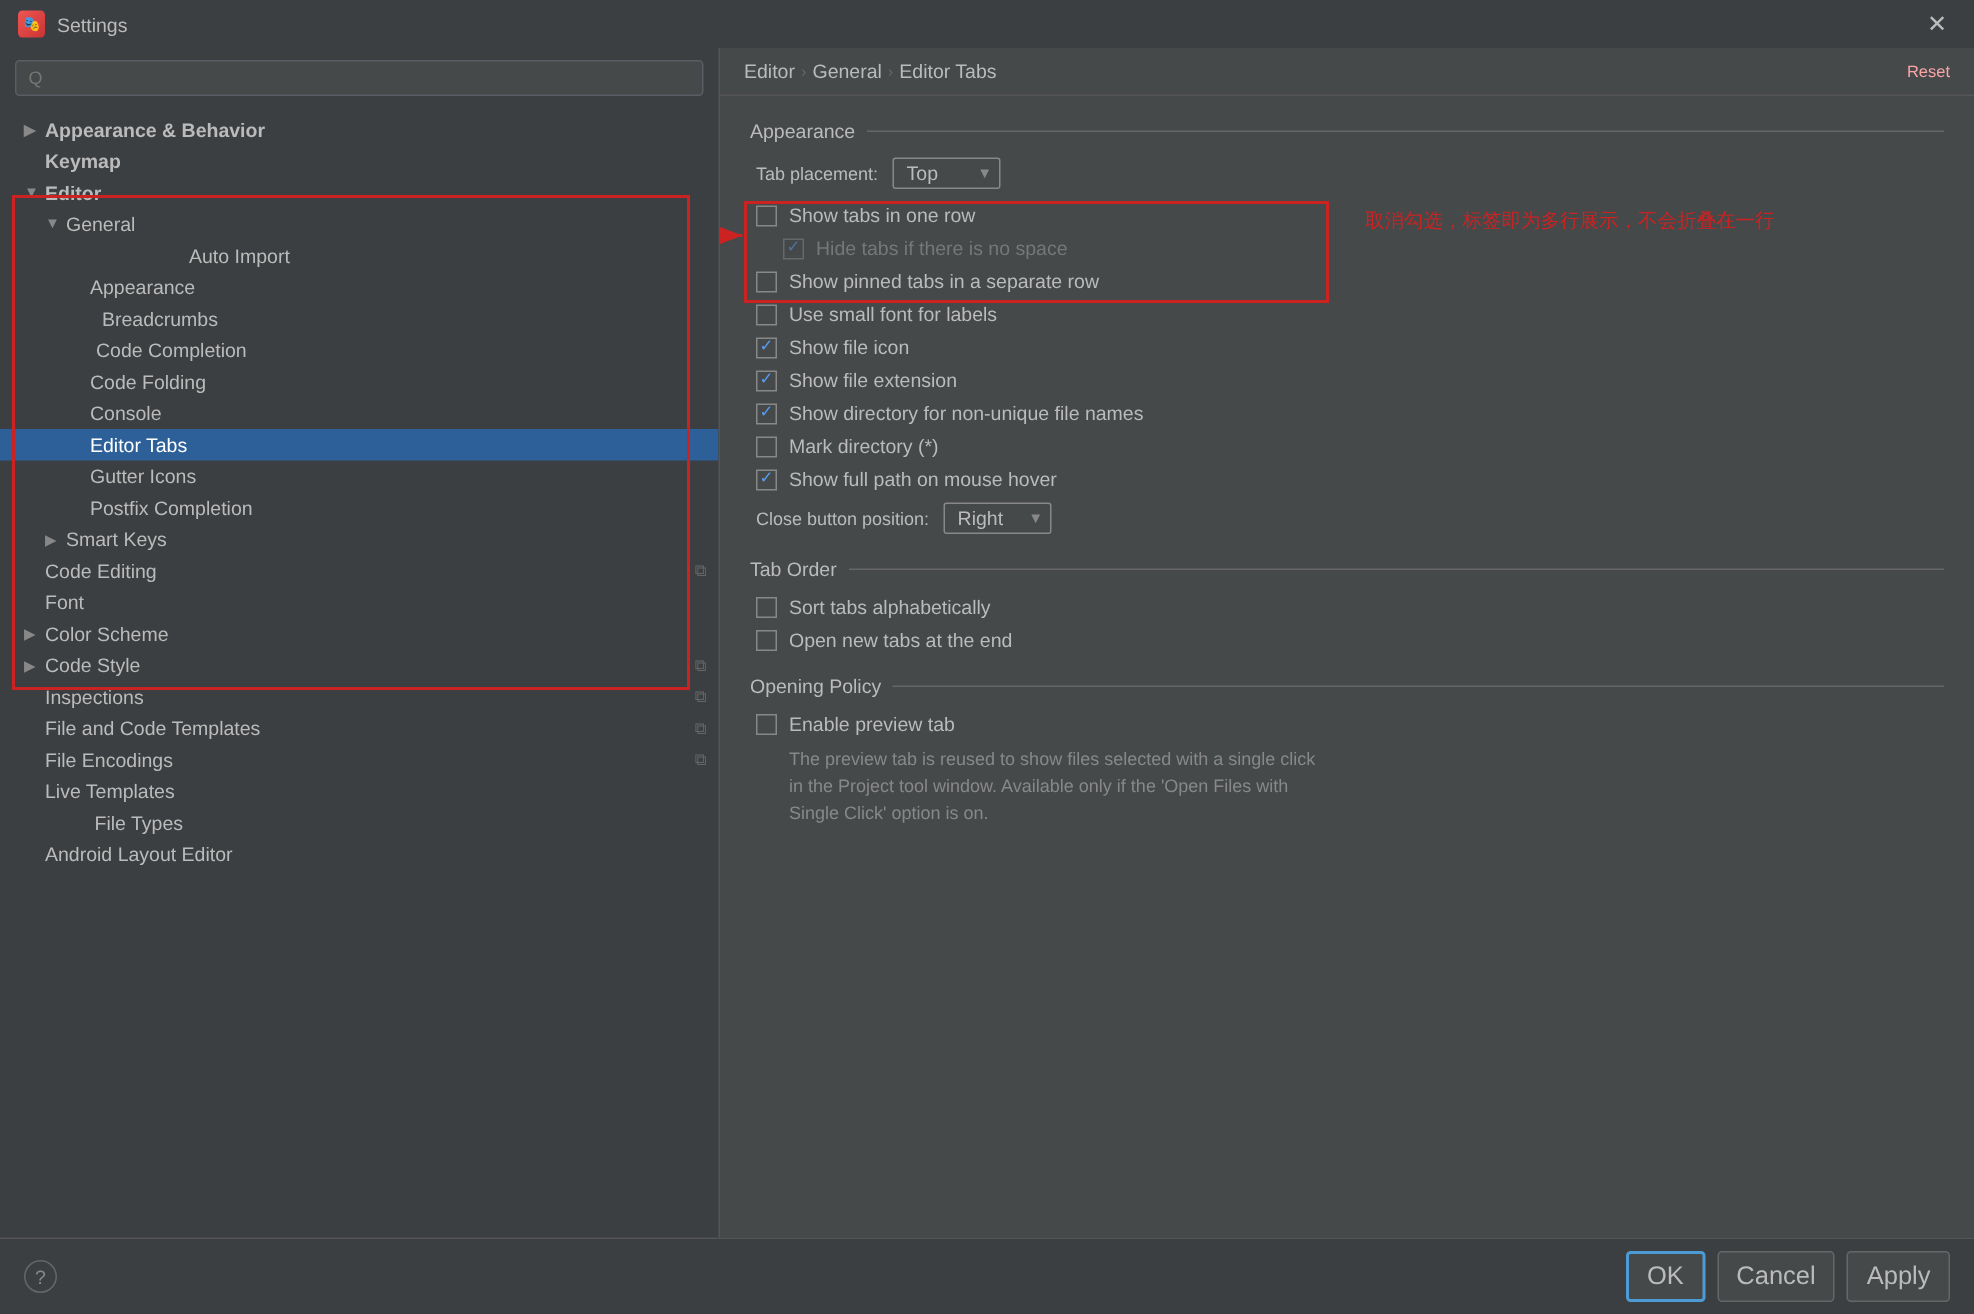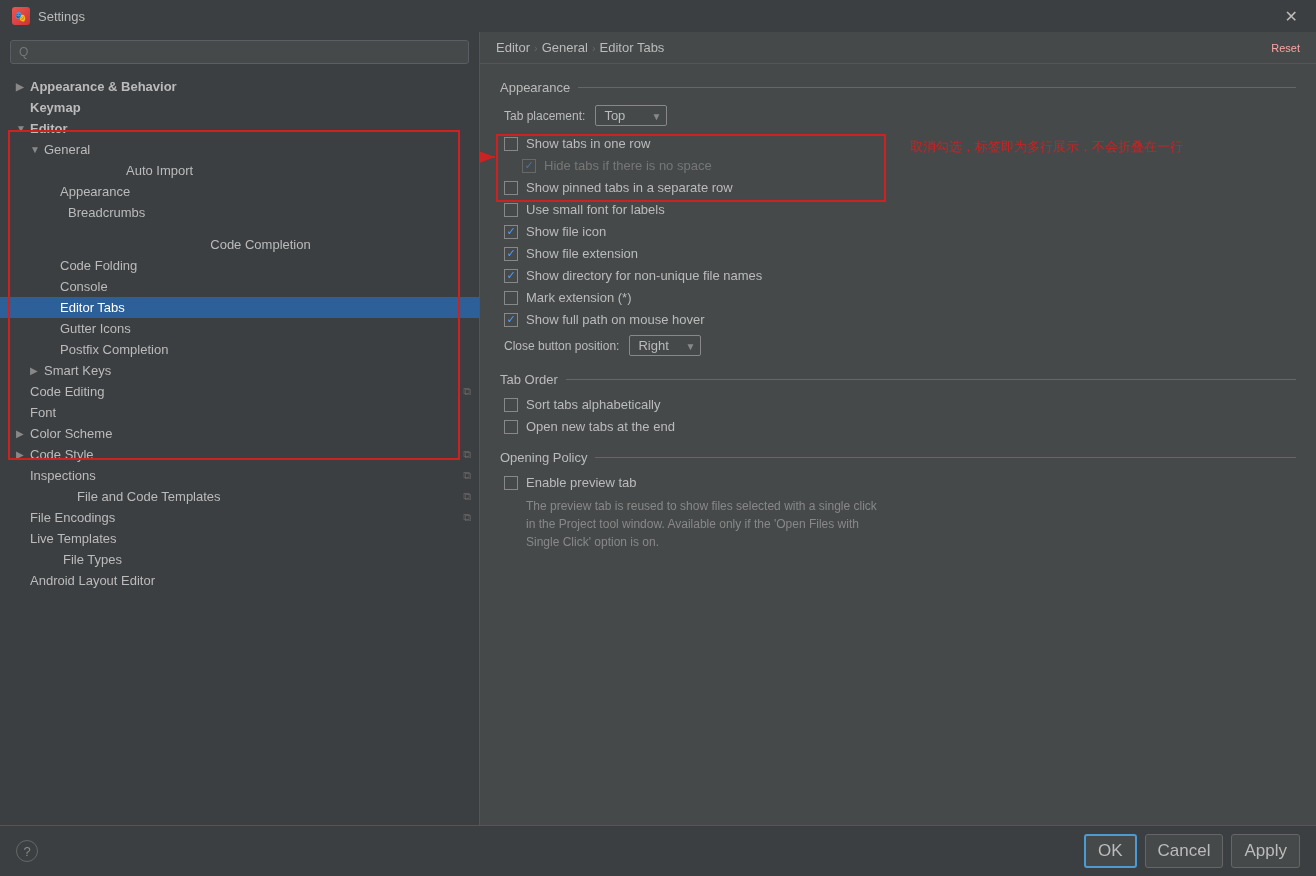--- a/index.html
+++ b/index.html
@@ -349,21 +349,21 @@
           <span>Auto Import</span>
         </div>
         <div class="tree-item" style="padding-left:46px;">
           <span class="arrow">&nbsp;</span>
           <span>Appearance</span>
         </div>
         <div class="tree-item" style="padding-left:54px;">
           <span class="arrow">&nbsp;</span>
           <span>Breadcrumbs</span>
         </div>
-        <div class="tree-item" style="padding-left:50px;flex-direction:column;">
+        <div class="tree-item" style="padding-left:50px;">
           <span class="arrow">&nbsp;</span>
           <span>Code Completion</span>
         </div>
         <div class="tree-item" style="padding-left:46px;">
           <span class="arrow">&nbsp;</span>
           <span>Code Folding</span>
         </div>
         <div class="tree-item" style="padding-left:46px;">
           <span class="arrow">&nbsp;</span>
           <span>Console</span>
@@ -400,21 +400,21 @@
         <div class="tree-item" style="padding-left:16px;">
           <span class="arrow">▶</span>
           <span>Code Style</span>
           <span style="margin-left:auto; color:#666; font-size:11px;">⧉</span>
         </div>
         <div class="tree-item" style="padding-left:16px;">
           <span class="arrow">&nbsp;</span>
           <span>Inspections</span>
           <span style="margin-left:auto; color:#666; font-size:11px;">⧉</span>
         </div>
-        <div class="tree-item" style="padding-left:16px;gap:47px;">
+        <div class="tree-item" style="padding-left:16px;">
           <span class="arrow">&nbsp;</span>
           <span>File and Code Templates</span>
           <span style="margin-left:auto; color:#666; font-size:11px;">⧉</span>
         </div>
         <div class="tree-item" style="padding-left:16px;">
           <span class="arrow">&nbsp;</span>
           <span>File Encodings</span>
           <span style="margin-left:auto; color:#666; font-size:11px;">⧉</span>
         </div>
         <div class="tree-item" style="padding-left:16px;">
@@ -506,21 +506,21 @@
         <div class="setting-row">
           <div class="checkbox checked"></div>
           <span class="setting-label">Show file extension</span>
         </div>
         <div class="setting-row">
           <div class="checkbox checked"></div>
           <span class="setting-label">Show directory for non-unique file names</span>
         </div>
         <div class="setting-row">
           <div class="checkbox"></div>
-          <span class="setting-label">Mark extension (*)</span>
+          <span class="setting-label">Mark directory (*)</span>
         </div>
         <div class="setting-row">
           <div class="checkbox checked"></div>
           <span class="setting-label">Show full path on mouse hover</span>
         </div>
 
         <div class="close-btn-row section-gap" style="margin-top:8px; margin-bottom:16px;">
           <span class="tab-placement-label">Close button position:</span>
           <div class="dropdown-wrapper">
             <select class="dropdown">

